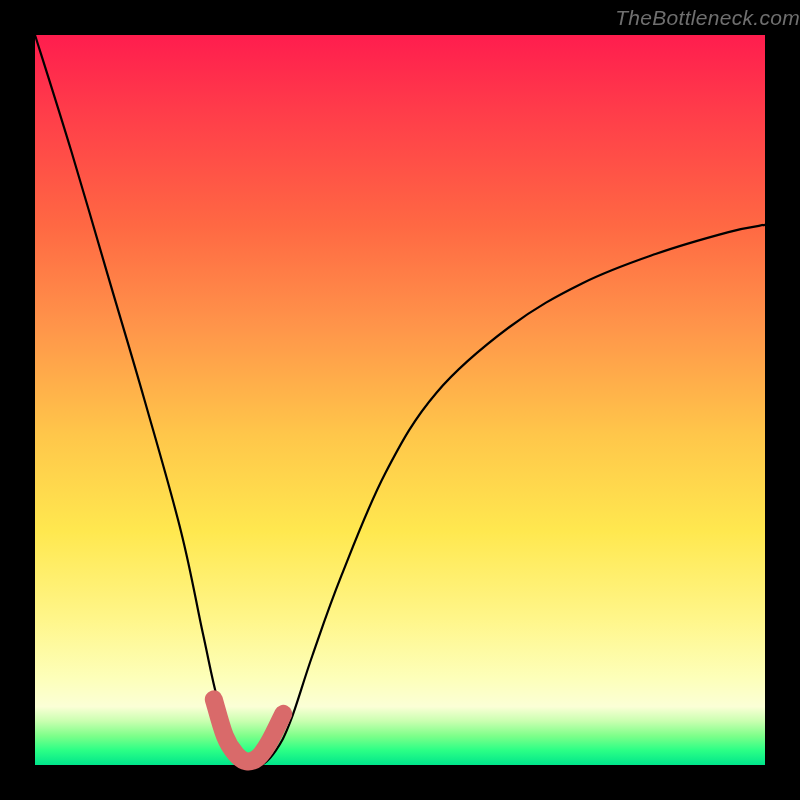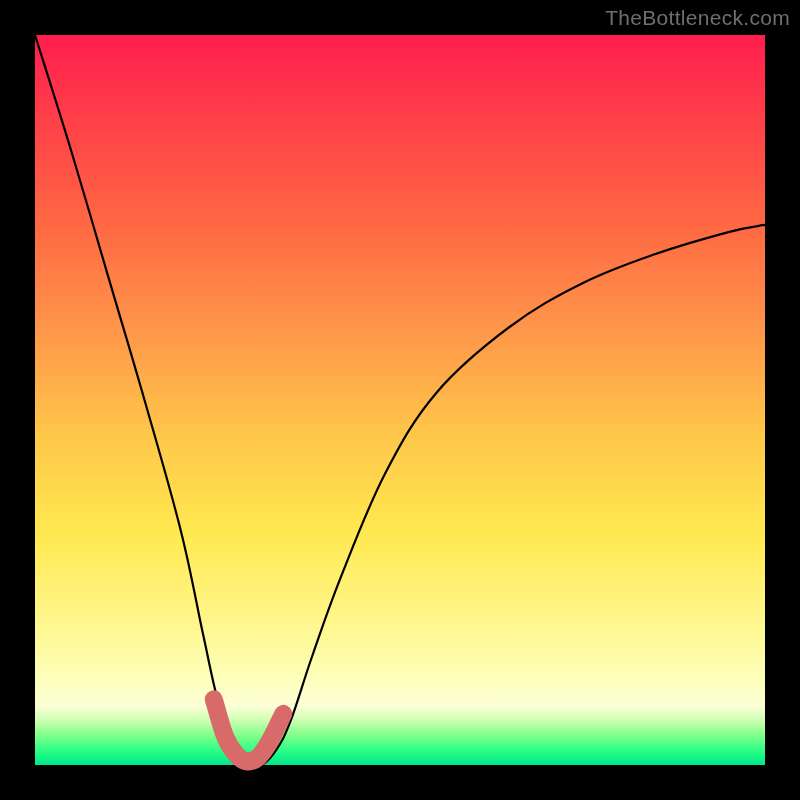--- a/index.html
+++ b/index.html
@@ -39,26 +39,27 @@
       #fbffd6 92%,
       #c9ffb0 94%,
       #7eff8a 96%,
       #2bff86 98%,
       #00e58b 100%
     );
   }
   .watermark {
     position: absolute;
     top: 6px;
-    right: 10px;
+    right: 0;
     color: #6f6f6f;
     font-size: 21px;
     font-weight: 500;
     letter-spacing: 0.3px;
     user-select: none;
+    font-style: italic;
   }
   svg.curve {
     position: absolute;
     left: 0;
     top: 0;
     width: 730px;
     height: 730px;
     overflow: visible;
   }
 </style>

